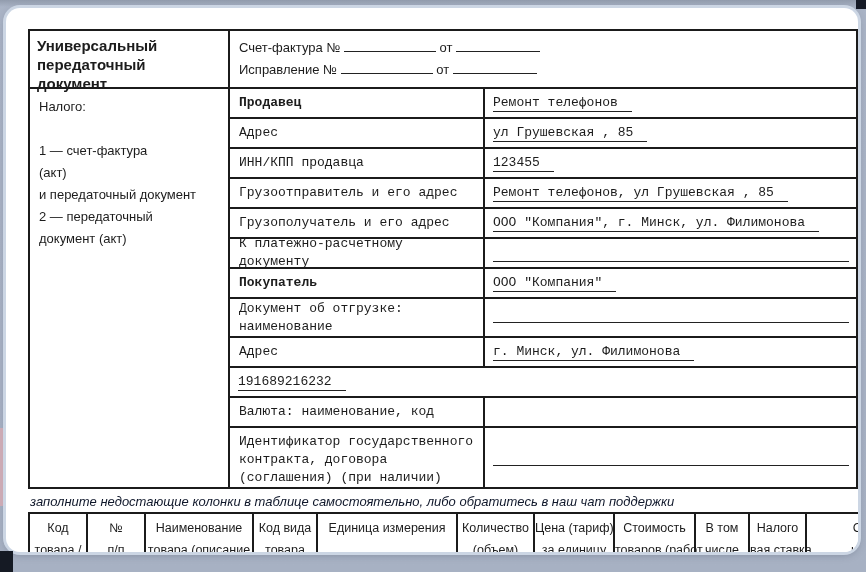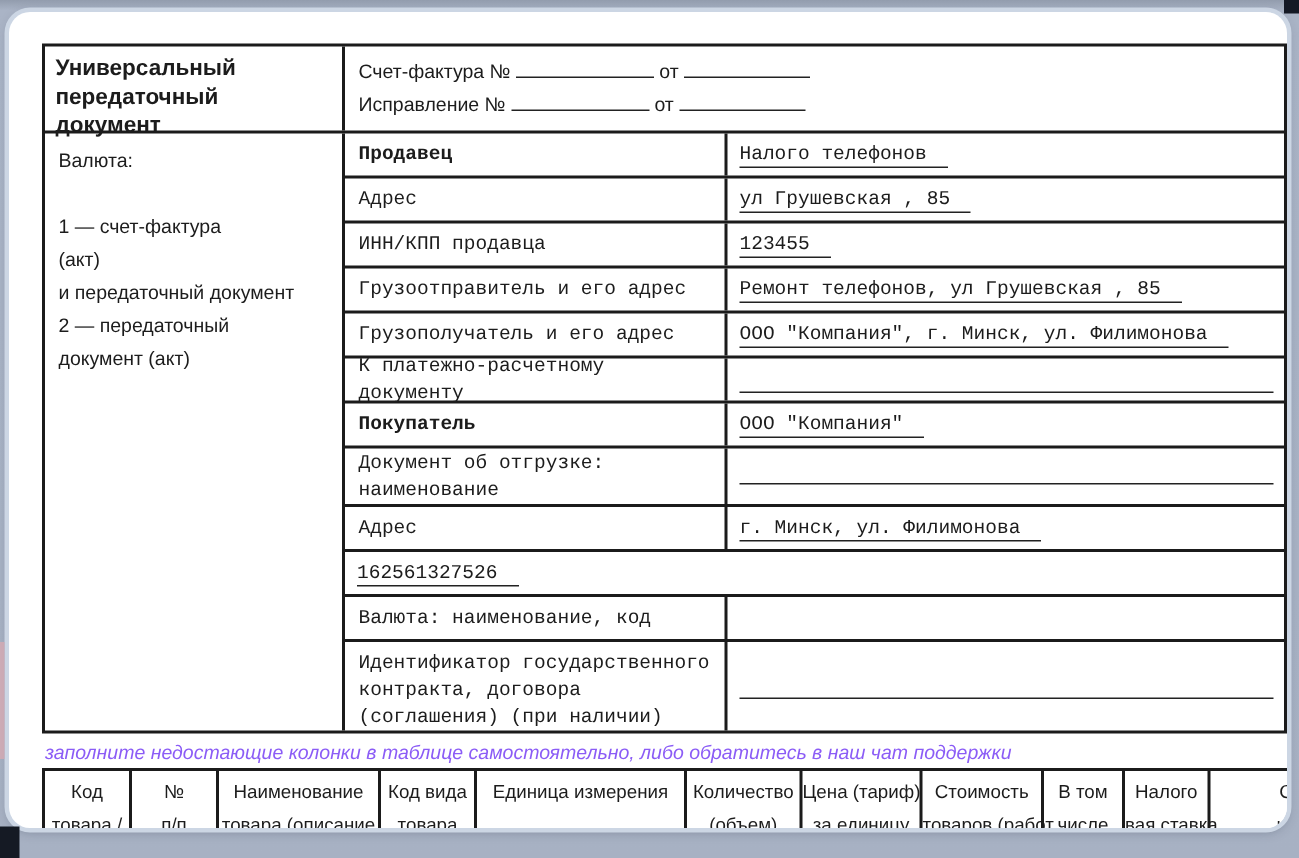--- a/index.html
+++ b/index.html
@@ -60,21 +60,21 @@
     font-size:13px;
   }
   .val-underlined { border-bottom:1.5px solid #222; padding:0 14px 1px 0; }
   .f-value.v-blank { flex-direction:column; justify-content:flex-end; align-items:stretch; }
   .fill-line { border-bottom:1.5px solid #222; width:100%; height:1px; }
   .pb4 { padding-bottom:5px; } .pb14 { padding-bottom:13px; } .pb22 { padding-bottom:21px; }
 
   
   .note {
     position:absolute; left:24px; top:485px; width:780px;
-    color:#8b5cf6; font-size:13px; font-style:italic; line-height:17px;
+    color:#0f172a; font-size:13px; font-style:italic; line-height:17px;
   }
 
   
   .items-table {
     position:absolute; left:22px; top:504px; width:912px; height:80px;
     border-left:2px solid #1b1b1b; border-top:2px solid #1b1b1b;
     display:flex; background:#fff;
   }
   .i-col {
     border-right:2px solid #1b1b1b; height:100%;
@@ -109,35 +109,35 @@
           <span>Исправление №</span>
           <span class="u-blank w90"></span>
           <span>от</span>
           <span class="u-blank w82"></span>
         </div>
       </div>
     </div>
 
     <div class="mt-body">
       <div class="status-cell">
-        <span class="status-line">Валюта:</span>
+        <span class="status-line">Налого:</span>
         <span class="status-line"></span>
         <span class="status-line">1 — счет-фактура</span>
         <span class="status-line">(акт)</span>
         <span class="status-line">и передаточный документ</span>
         <span class="status-line">2 — передаточный</span>
         <span class="status-line">документ (акт)</span>
       </div>
 
       <div class="rows">
 
         <div class="f-row h30">
           <div class="f-label bold">Продавец</div>
           <div class="f-value">
-            <span class="val-underlined">Налого телефонов</span>
+            <span class="val-underlined">Ремонт телефонов</span>
           </div>
         </div>
 
         <div class="f-row h30">
           <div class="f-label">Адрес</div>
           <div class="f-value">
             <span class="val-underlined">ул Грушевская , 85</span>
           </div>
         </div>
 
@@ -185,21 +185,21 @@
 
         <div class="f-row h30">
           <div class="f-label">Адрес</div>
           <div class="f-value">
             <span class="val-underlined">г. Минск, ул. Филимонова</span>
           </div>
         </div>
 
         <div class="f-row h30">
           <div class="f-value">
-            <span class="val-underlined">162561327526</span>
+            <span class="val-underlined">191689216232</span>
           </div>
         </div>
 
         <div class="f-row h30">
           <div class="f-label">Валюта: наименование, код</div>
         </div>
 
         <div class="f-row h61">
           <div class="f-label top">Идентификатор государственного контракта, договора (соглашения) (при наличии)</div>
           <div class="f-value v-blank pb22">

